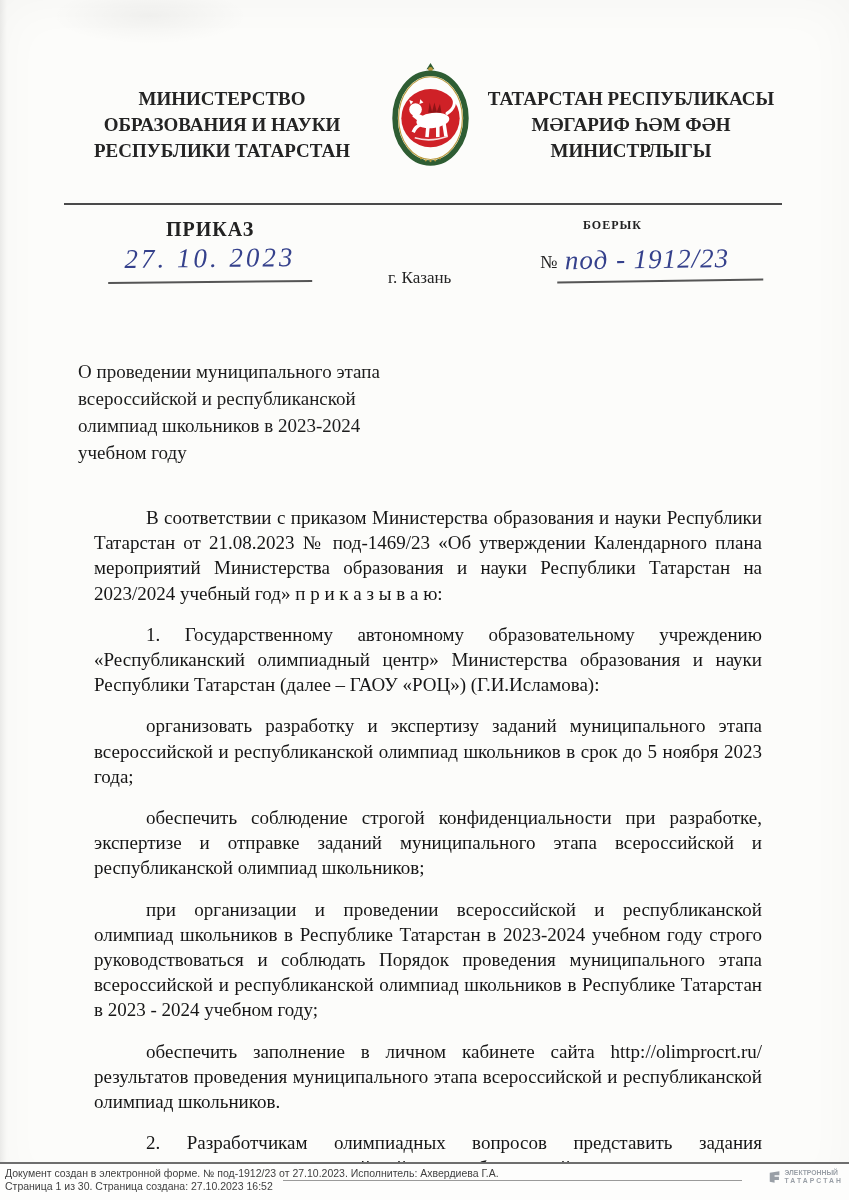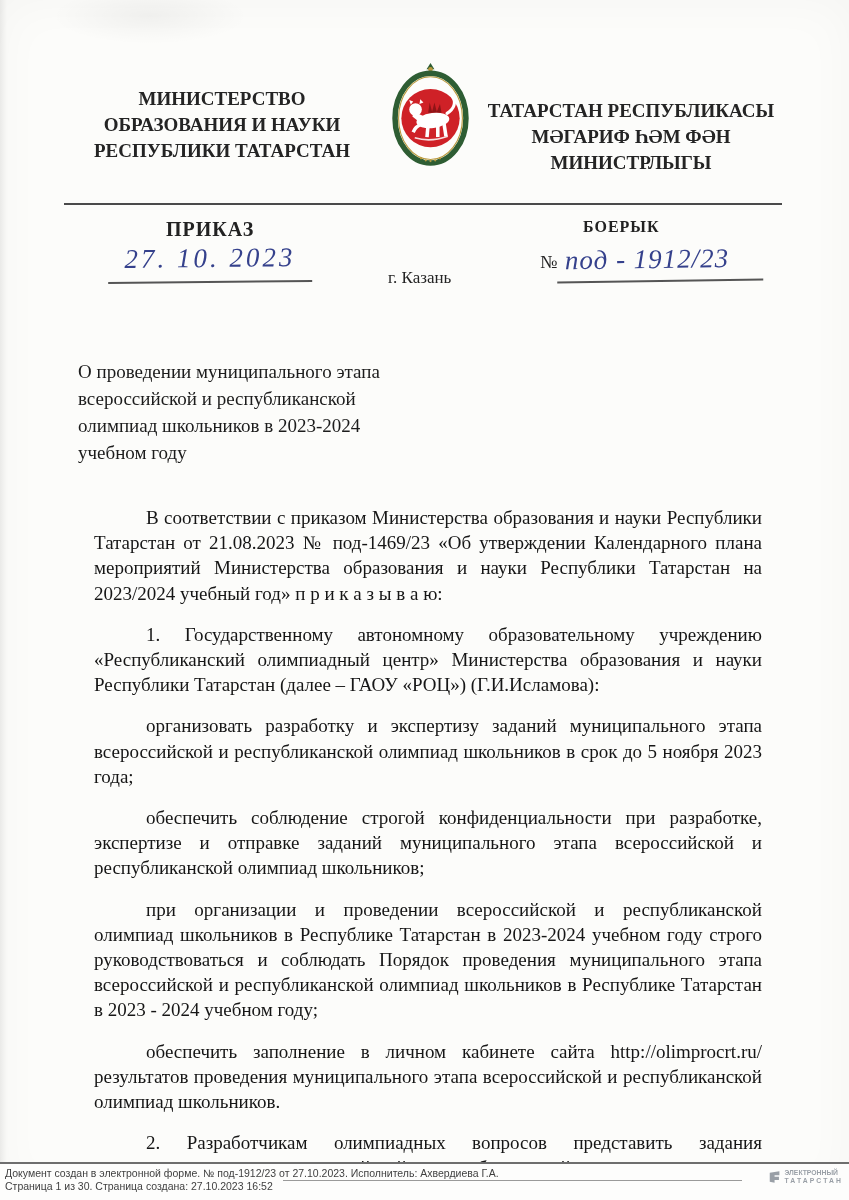--- a/index.html
+++ b/index.html
@@ -13,28 +13,28 @@
       linear-gradient(90deg, rgba(0,0,0,0.06), rgba(0,0,0,0) 7px),
       linear-gradient(0deg, rgba(0,0,0,0.02), rgba(0,0,0,0) 6px),
       #fcfcfa;
     box-shadow: inset 0 0 50px rgba(0,0,0,0.03);
   }
 
   
   .org-left  { position:absolute; left:74px;  top:86px; width:296px; text-align:center;
                font-weight:bold; font-size:19px; line-height:26px; white-space:pre-line; color:#242424; }
   .org-right { position:absolute; left:477px; top:86px; width:308px; text-align:center;
-               font-weight:bold; font-size:19px; line-height:26px; white-space:pre-line; color:#242424;margin-top:12px; }
+               font-weight:bold; font-size:19px; line-height:26px; white-space:pre-line; color:#242424; }
   .emblem { position:absolute; left:391px; top:63px; width:79px; height:104px; }
 
   .rule { position:absolute; left:64px; top:203px; width:718px; border-top:2px solid #4a4a4a; }
 
   
   .prikaz { position:absolute; left:166px; top:218px; font-size:20px; font-weight:bold; letter-spacing:1px; color:#222; }
-  .boeryk { position:absolute; left:583px; top:218px; font-size:16px; font-weight:bold; letter-spacing:1px; color:#222; }
+  .boeryk { position:absolute; left:583px; top:218px; font-size:12px; font-weight:bold; letter-spacing:1px; color:#222; }
 
   .hw { font-style:italic; color:#35418c; font-family:"Liberation Serif", serif; }
 
   .date-hw { position:absolute; left:108px; top:243px; width:204px; text-align:center;
              font-size:27px; letter-spacing:3px; padding-bottom:7px;
              border-bottom:2px solid #555; transform:rotate(-0.6deg); }
   .city { position:absolute; left:388px; top:268px; font-size:17px; color:#242424; }
 
   .num-block { position:absolute; left:540px; top:244px; display:flex; align-items:flex-end; }
   .num-sign { font-size:18px; color:#242424; padding-bottom:9px; }

